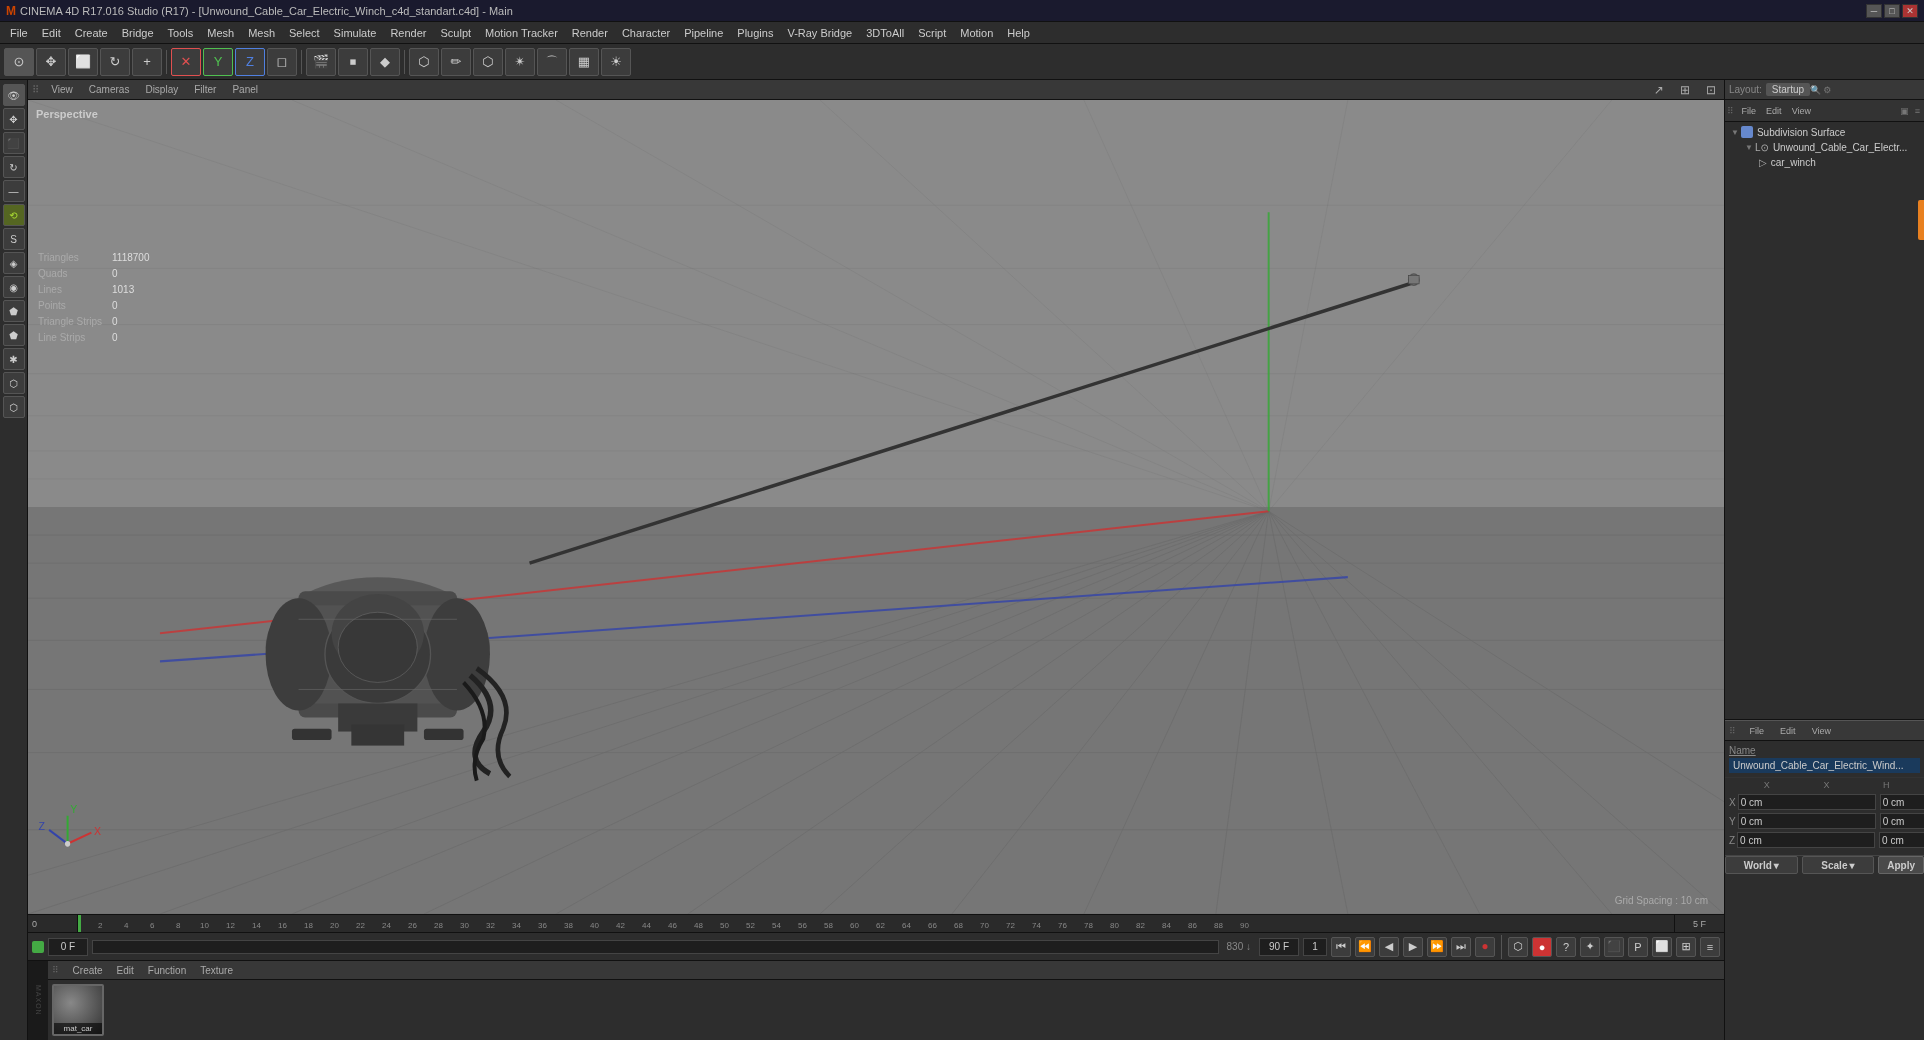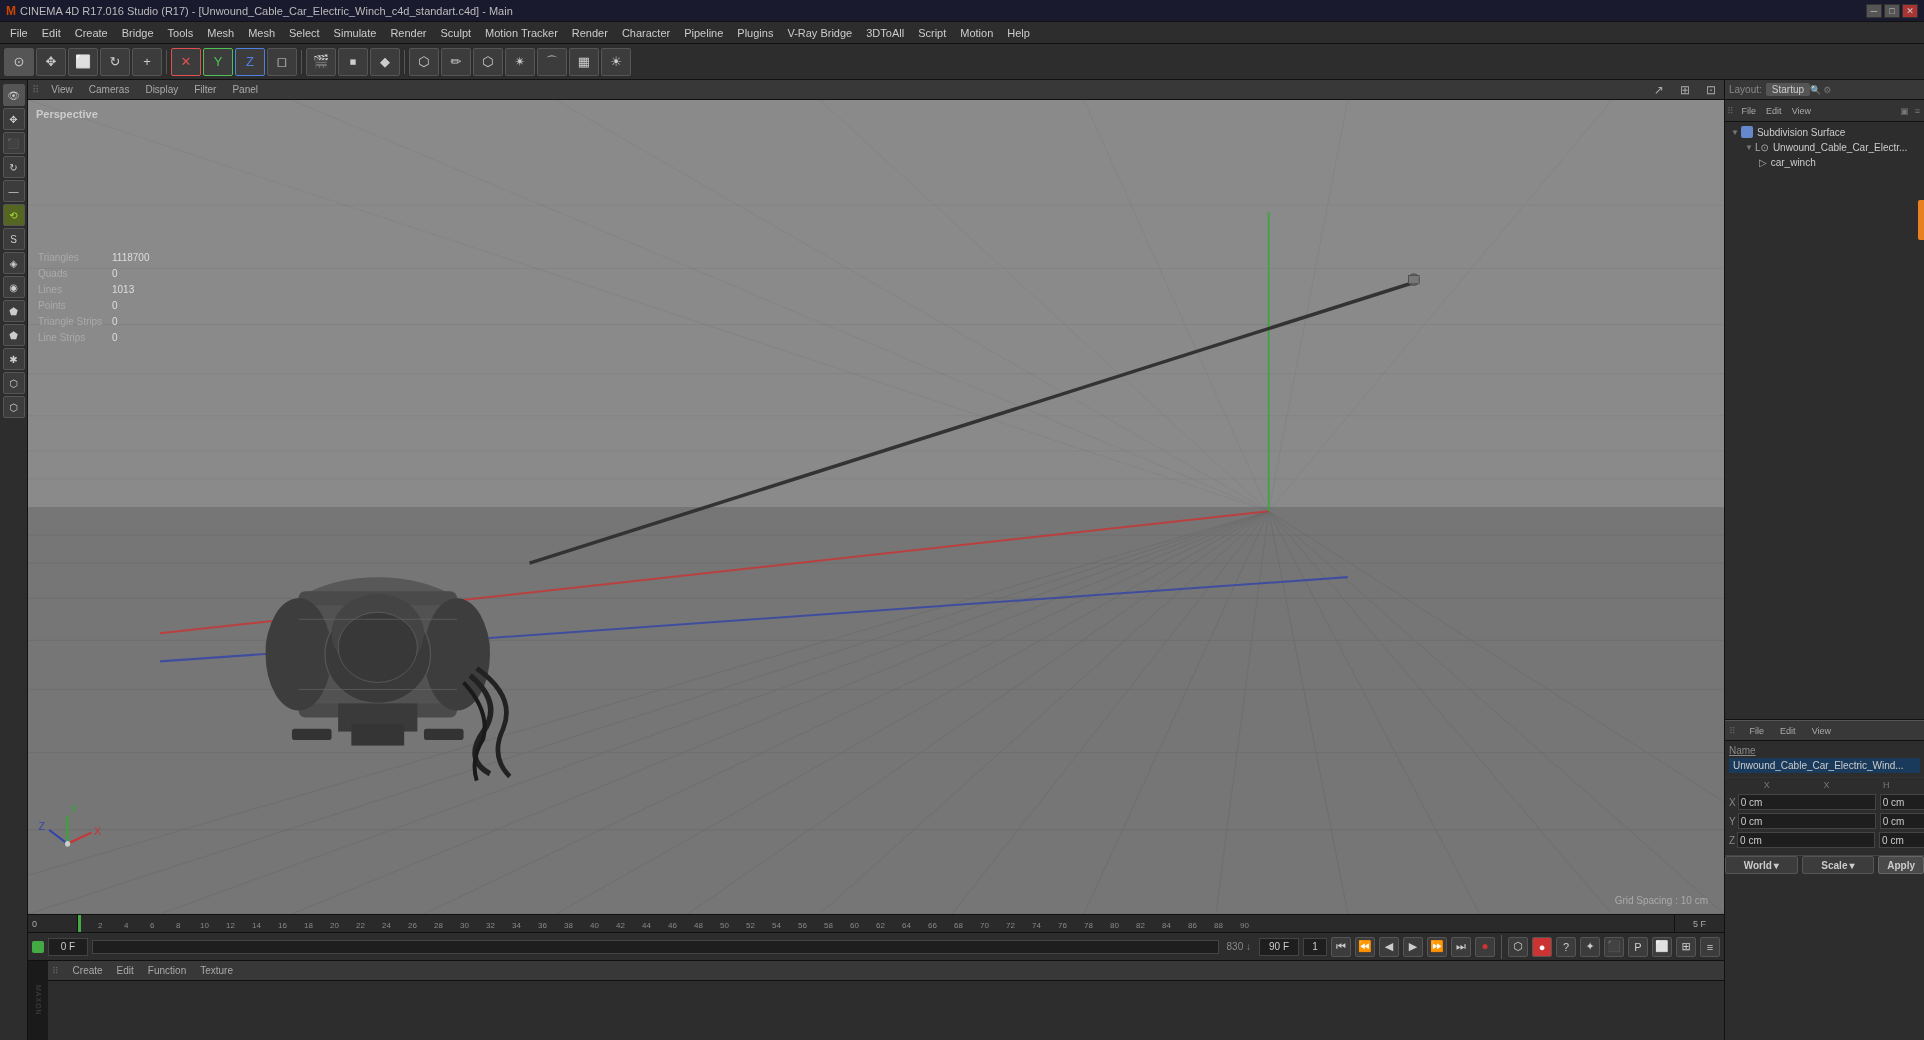--- a/index.html
+++ b/index.html
@@ -794,20 +794,25 @@
         <span style="color:#444;font-size:7px;letter-spacing:1px;">MAXON</span>
       </div>
       <div id="material-content">
         <div id="material-tabs">
           <span style="color:#666;font-size:9px;margin-right:4px;">⠿</span>
           <span class="mat-tab">Create</span>
           <span class="mat-tab">Edit</span>
           <span class="mat-tab">Function</span>
           <span class="mat-tab">Texture</span>
         </div>
+        <div id="material-items">
+          <div class="material-thumb">
+            <span class="material-name">mat_car</span>
+          </div>
+        </div>
       </div>
     </div>
 
   </div>
 
   <div id="right-panel">
 
     <div id="right-panel-top">
       <div id="right-panel-top-bar">
         <div style="display:flex;align-items:center;gap:4px;">

